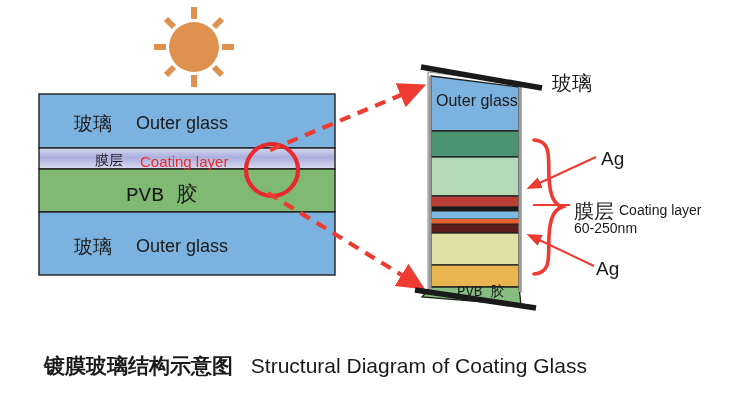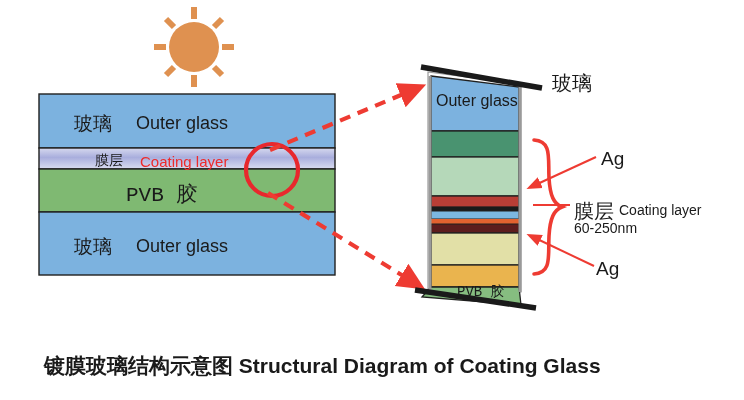--- a/index.html
+++ b/index.html
@@ -56,21 +56,21 @@
   
   #caption {
     position: absolute;
     left: 44px;
     top: 352px;
     font-size: 21px;
     font-weight: bold;
     color: #1a1a1a;
     white-space: nowrap;
   }
-  #caption .cap-en { font-weight: bold; }
+  #caption .cap-en { font-weight: normal; margin-left: 12px; }
 </style>
 </head>
 <body>
 
 <div id="stage">
 
   <svg class="layer" viewBox="0 0 744 400">
     <defs>
       <linearGradient id="coatGrad" x1="0" y1="0" x2="0" y2="1">
         <stop offset="0%" stop-color="#d6d9ee"></stop>

